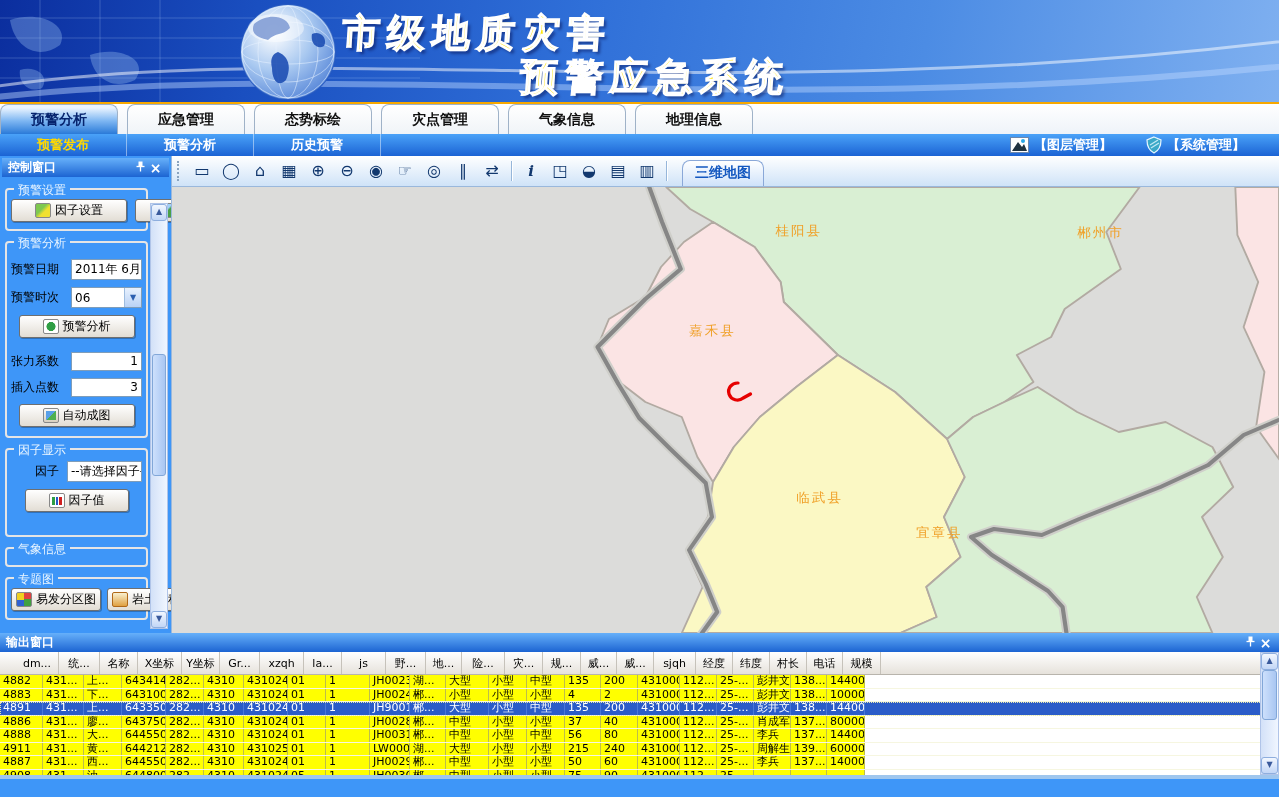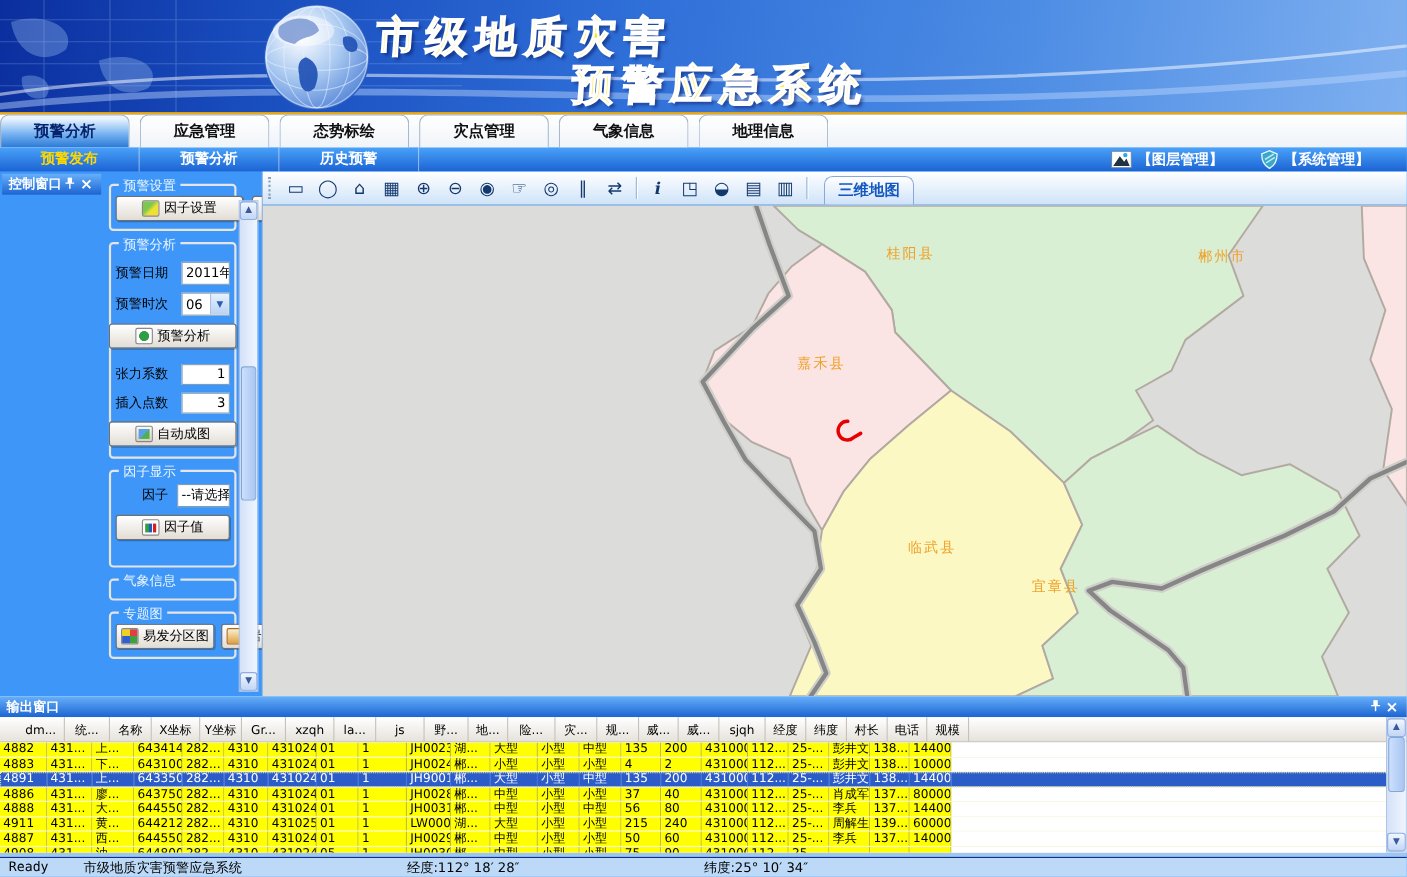--- a/index.html
+++ b/index.html
@@ -30,21 +30,21 @@
     color:#fff;font-size:13px;font-weight:bold;}
   .sitem{width:126px;text-align:center;height:22px;line-height:22px;border-right:1px solid rgba(255,255,255,.45);}
   .sitem.active{color:#ffd800;}
   .subnav-right{margin-left:auto;display:flex;align-items:center;gap:34px;padding-right:34px;}
   .subnav-right .grp{display:flex;align-items:center;gap:5px;}
 
   
   .main{display:flex;height:477px;background:#3e96f8;}
 
   
-  .panel{width:238px;position:relative;display:flex;flex-direction:row;}
+  .panel{width:171px;position:relative;display:flex;flex-direction:column;}
   .ptitle{height:19px;margin:2px 2px 0 2px;background:linear-gradient(#66b0fa,#1c64d2);
     color:#fff;font-weight:bold;display:flex;align-items:center;padding:0 6px;}
   .ptitle .sp{flex:1;}
   .winicon{color:#fff;font-size:12px;width:15px;text-align:center;cursor:default;}
   .pbody{flex:1;padding:6px 22px 2px 4px;position:relative;overflow:hidden;}
   .group{border:2px solid #e5e5e5;border-radius:4px;margin:5px 1px 10px 1px;padding:9px 4px 7px 4px;position:relative;}
   .gtitle{position:absolute;top:-8px;left:7px;background:#3e96f8;padding:0 4px;color:#e9f5ff;font-size:12px;}
   .pbtn{display:inline-flex;align-items:center;gap:4px;background:linear-gradient(#ffffff,#e2ddd4);
     border:1px solid #6f6f6f;border-radius:3px;padding:2px 23px;font-size:12px;color:#000;
     box-shadow:1px 1px 0 rgba(0,0,0,.25);cursor:default;white-space:nowrap;}
@@ -616,20 +616,14 @@
       </div>
     <div class="vsb table-sb">
       <div class="sb-btn" style="top:0;">▲</div>
       <div class="sb-thumb" style="top:17px;height:48px;"></div>
       <div class="sb-btn" style="bottom:0;">▼</div>
     </div>
   </div>
 
   <div class="hstrip"></div>
 
-  <div class="status">
-    <span class="st-ready">Ready</span>
-    <span class="st-sys">市级地质灾害预警应急系统</span>
-    <span class="st-lon">经度:112° 18′ 28″</span>
-    <span class="st-lat">纬度:25° 10′ 34″</span>
-  </div>
 
 </div>
 
 </body></html>

